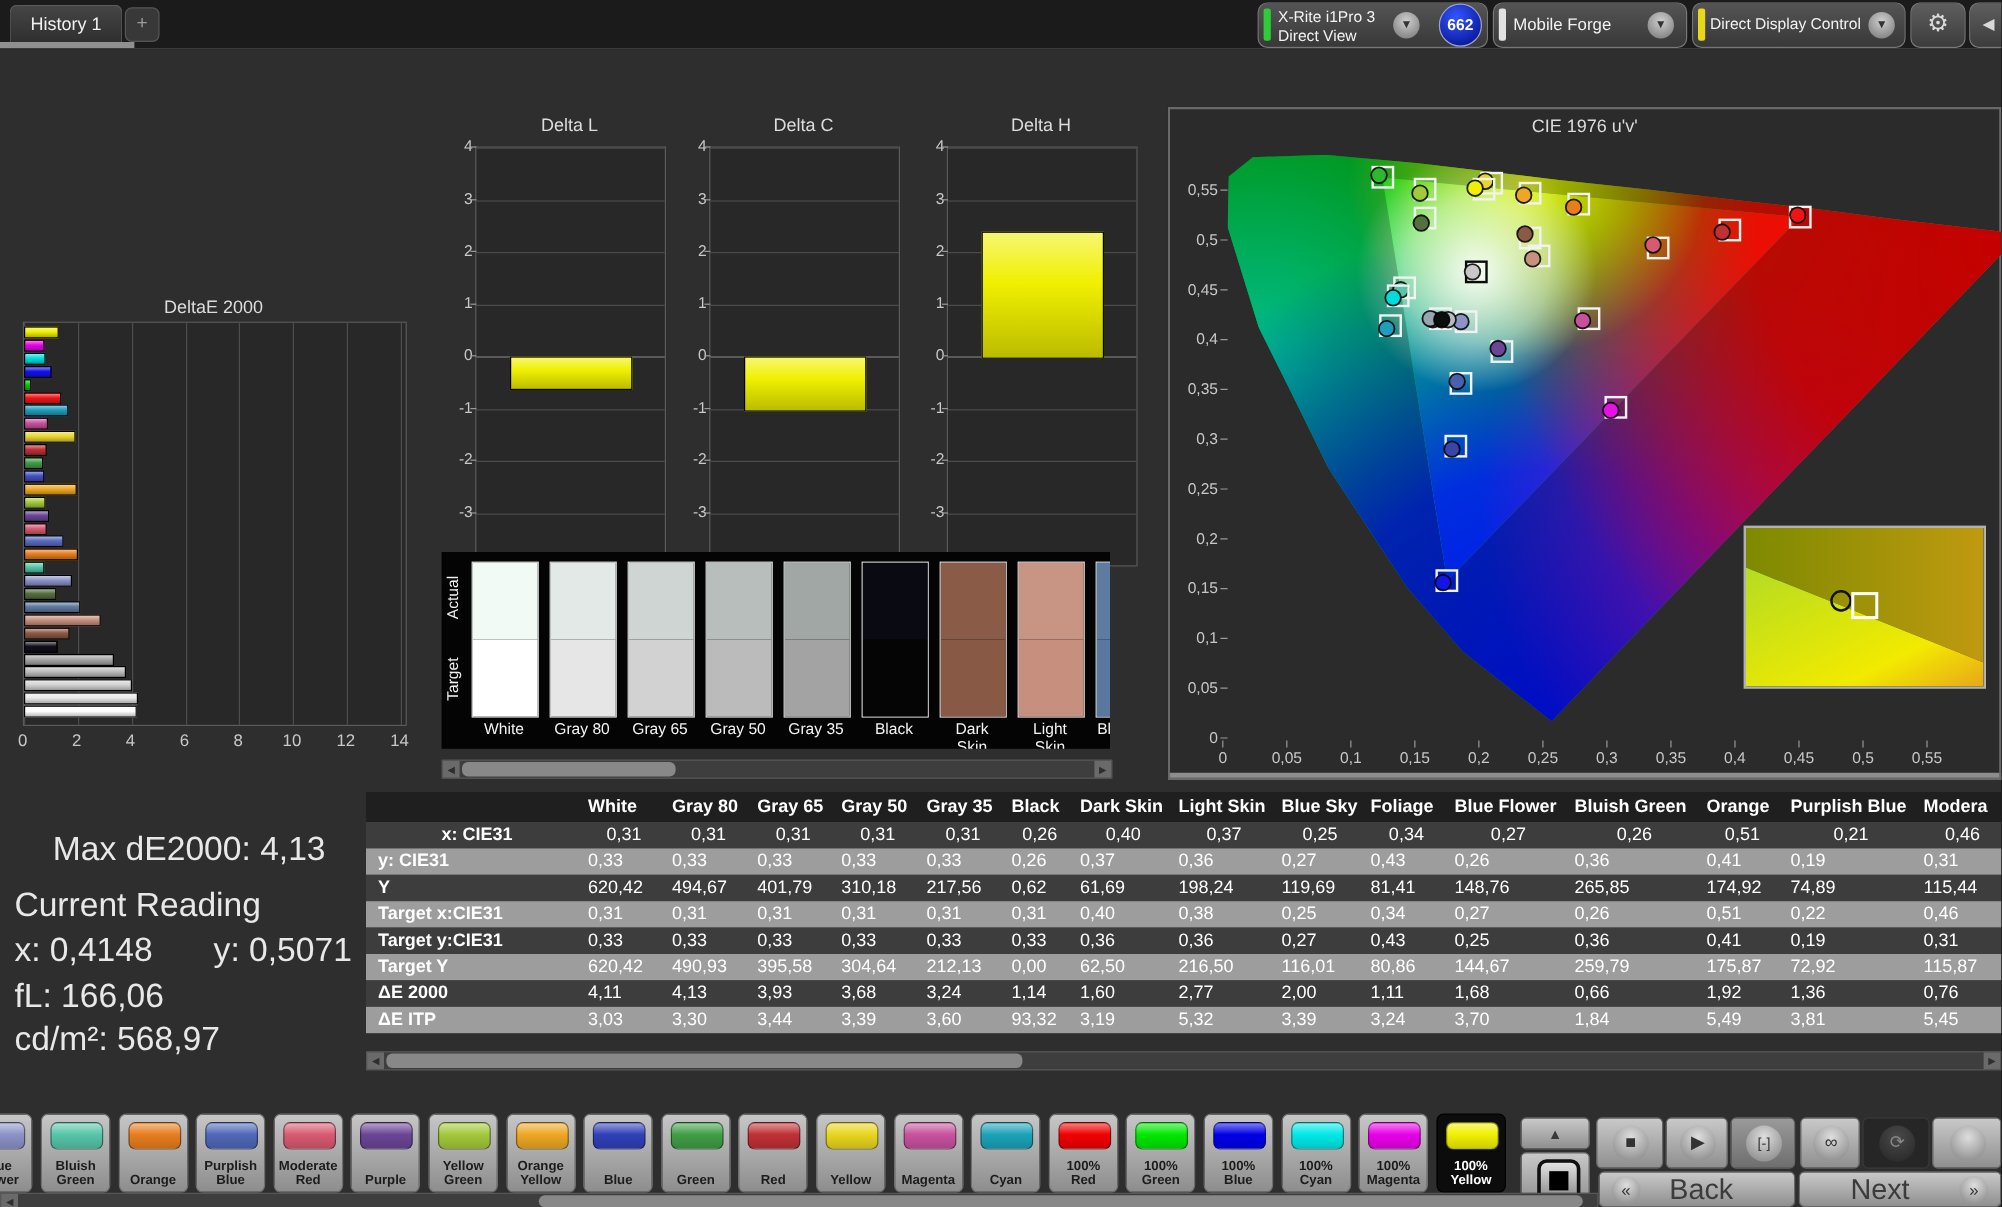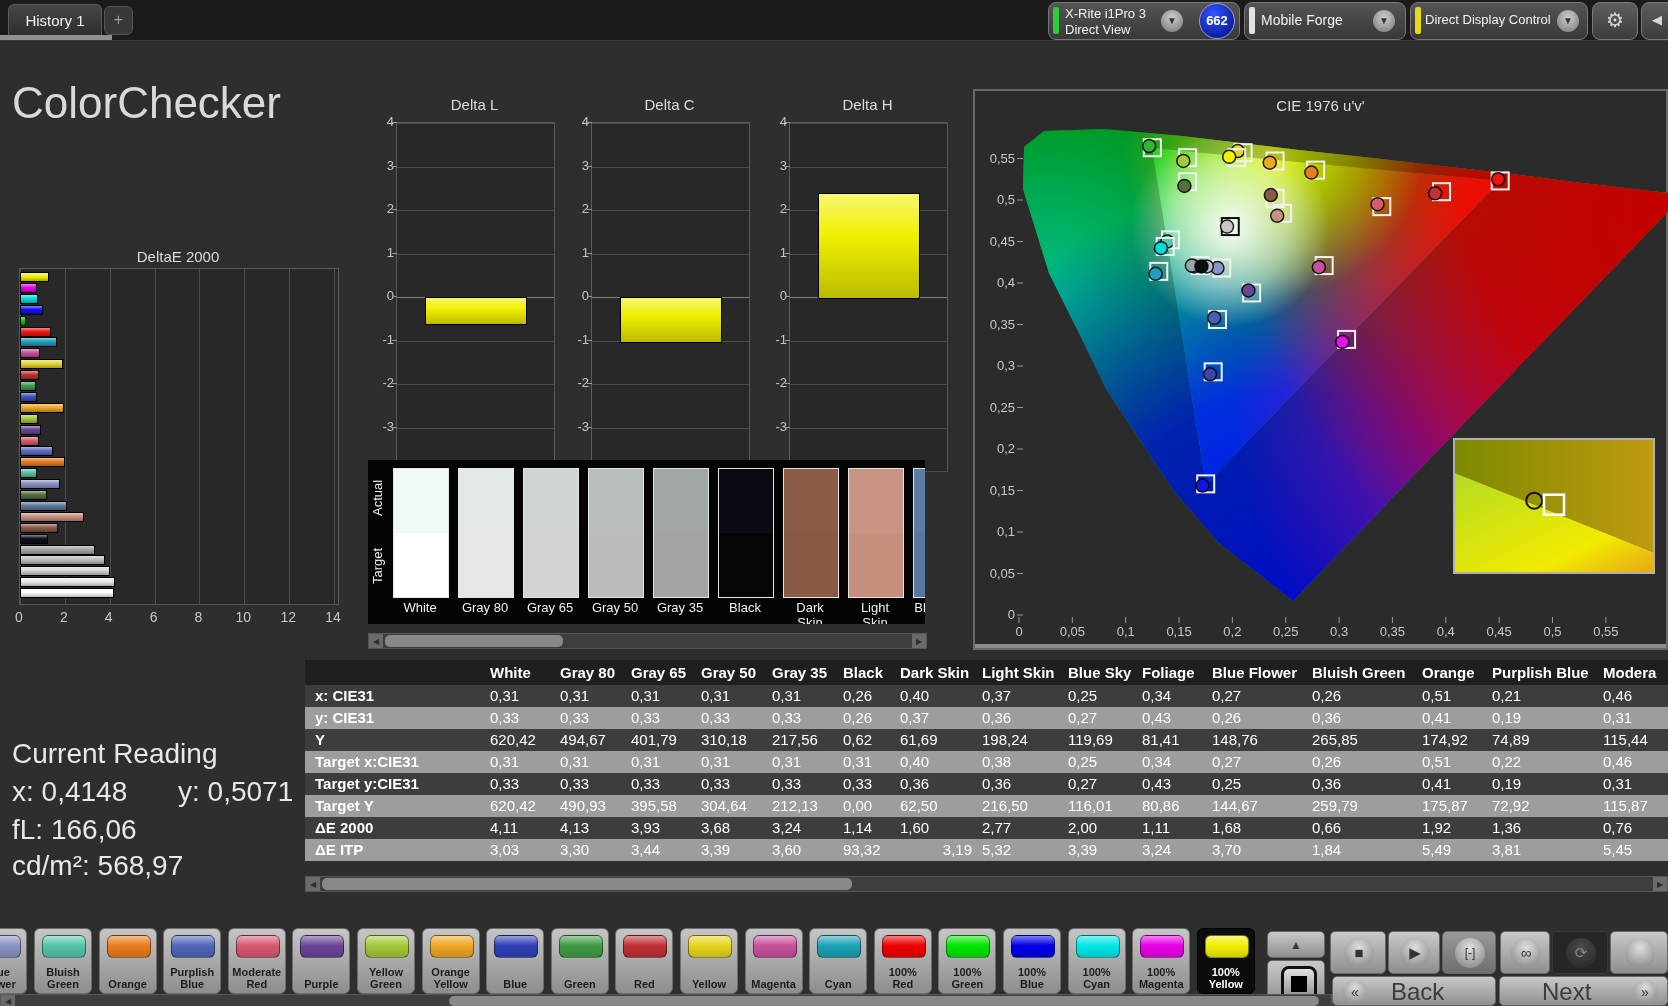--- a/index.html
+++ b/index.html
@@ -97,21 +97,21 @@
     <div class="abs dd" style="left:1410px;width:176px;">
       <div class="ddstripe" style="background:#e8d818;"></div>
       <div class="abs" style="left:14px;top:9px;font-size:13px;color:#f2f2f2;">Direct Display Control</div>
       <div class="ddcaret" style="left:146px;top:7px;">▼</div>
     </div>
 
     <div class="abs sqbtn" style="left:1592px;width:44px;font-size:20px;line-height:34px;">⚙</div>
     <div class="abs sqbtn" style="left:1641px;width:30px;font-size:13px;line-height:34px;border-radius:8px 0 0 8px;">◀</div>
   </div>
 
-  <div class="abs" id="ptitle">ColorChecker</div>
+  <div class="abs stat" style="left:44px;top:692px;">Max dE2000: 4,13</div>
   <div class="abs stat" style="left:12px;top:738px;">Current Reading</div>
   <div class="abs stat" style="left:12px;top:776px;">x: 0,4148</div>
   <div class="abs stat" style="left:178px;top:776px;">y: 0,5071</div>
   <div class="abs stat" style="left:12px;top:814px;">fL: 166,06</div>
   <div class="abs stat" style="left:12px;top:850px;">cd/m²: 568,97</div>
 
   <div class="abs" id="dechart" style="left:8px;top:244px;width:350px;height:385px;">
       <div class="ctitle" style="left: 11px; top: 4px; width: 318px;">DeltaE 2000</div>
       <div class="plot" style="left: 11px; top: 24px; width: 318px; height: 335px; background: rgb(40, 40, 40);">
         <div class="vline" style="left: 0px;"></div>
@@ -512,21 +512,21 @@
         <div class="tcell" style="width: 82px; line-height: 25px; font-weight: bold;">Dark Skin</div>
         <div class="tcell" style="width: 86px; line-height: 25px; font-weight: bold;">Light Skin</div>
         <div class="tcell" style="width: 74px; line-height: 25px; font-weight: bold;">Blue Sky</div>
         <div class="tcell" style="width: 70px; line-height: 25px; font-weight: bold;">Foliage</div>
         <div class="tcell" style="width: 100px; line-height: 25px; font-weight: bold;">Blue Flower</div>
         <div class="tcell" style="width: 110px; line-height: 25px; font-weight: bold;">Bluish Green</div>
         <div class="tcell" style="width: 70px; line-height: 25px; font-weight: bold;">Orange</div>
         <div class="tcell" style="width: 111px; line-height: 25px; font-weight: bold;">Purplish Blue</div>
         <div class="tcell" style="width: 75px; line-height: 25px; font-weight: bold;">Modera</div>
       </div>
-      <div class="trow" style="height: 22px; background: rgb(61, 61, 61);">
+      <div class="trow" style="height: 22px; background: rgb(61, 61, 61); text-align: center;">
         <div class="tcell" style="width: 175px; line-height: 22px; font-weight: bold;">x: CIE31</div>
         <div class="tcell" style="width: 70px; line-height: 22px;">0,31</div>
         <div class="tcell" style="width: 71px; line-height: 22px;">0,31</div>
         <div class="tcell" style="width: 70px; line-height: 22px;">0,31</div>
         <div class="tcell" style="width: 71px; line-height: 22px;">0,31</div>
         <div class="tcell" style="width: 71px; line-height: 22px;">0,31</div>
         <div class="tcell" style="width: 57px; line-height: 22px;">0,26</div>
         <div class="tcell" style="width: 82px; line-height: 22px;">0,40</div>
         <div class="tcell" style="width: 86px; line-height: 22px;">0,37</div>
         <div class="tcell" style="width: 74px; line-height: 22px;">0,25</div>
@@ -646,21 +646,21 @@
         <div class="tcell" style="width: 75px; line-height: 22px;">0,76</div>
       </div>
       <div class="trow" style="height: 22px; background: rgb(157, 157, 157);">
         <div class="tcell" style="width: 175px; line-height: 22px; font-weight: bold;">ΔE ITP</div>
         <div class="tcell" style="width: 70px; line-height: 22px;">3,03</div>
         <div class="tcell" style="width: 71px; line-height: 22px;">3,30</div>
         <div class="tcell" style="width: 70px; line-height: 22px;">3,44</div>
         <div class="tcell" style="width: 71px; line-height: 22px;">3,39</div>
         <div class="tcell" style="width: 71px; line-height: 22px;">3,60</div>
         <div class="tcell" style="width: 57px; line-height: 22px;">93,32</div>
-        <div class="tcell" style="width: 82px; line-height: 22px; text-align: right;">3,19</div>
+        <div class="tcell" style="width: 82px; line-height: 22px;">3,19</div>
         <div class="tcell" style="width: 86px; line-height: 22px;">5,32</div>
         <div class="tcell" style="width: 74px; line-height: 22px;">3,39</div>
         <div class="tcell" style="width: 70px; line-height: 22px;">3,24</div>
         <div class="tcell" style="width: 100px; line-height: 22px;">3,70</div>
         <div class="tcell" style="width: 110px; line-height: 22px;">1,84</div>
         <div class="tcell" style="width: 70px; line-height: 22px;">5,49</div>
         <div class="tcell" style="width: 111px; line-height: 22px;">3,81</div>
         <div class="tcell" style="width: 75px; line-height: 22px;">5,45</div>
       </div>
     </div>

